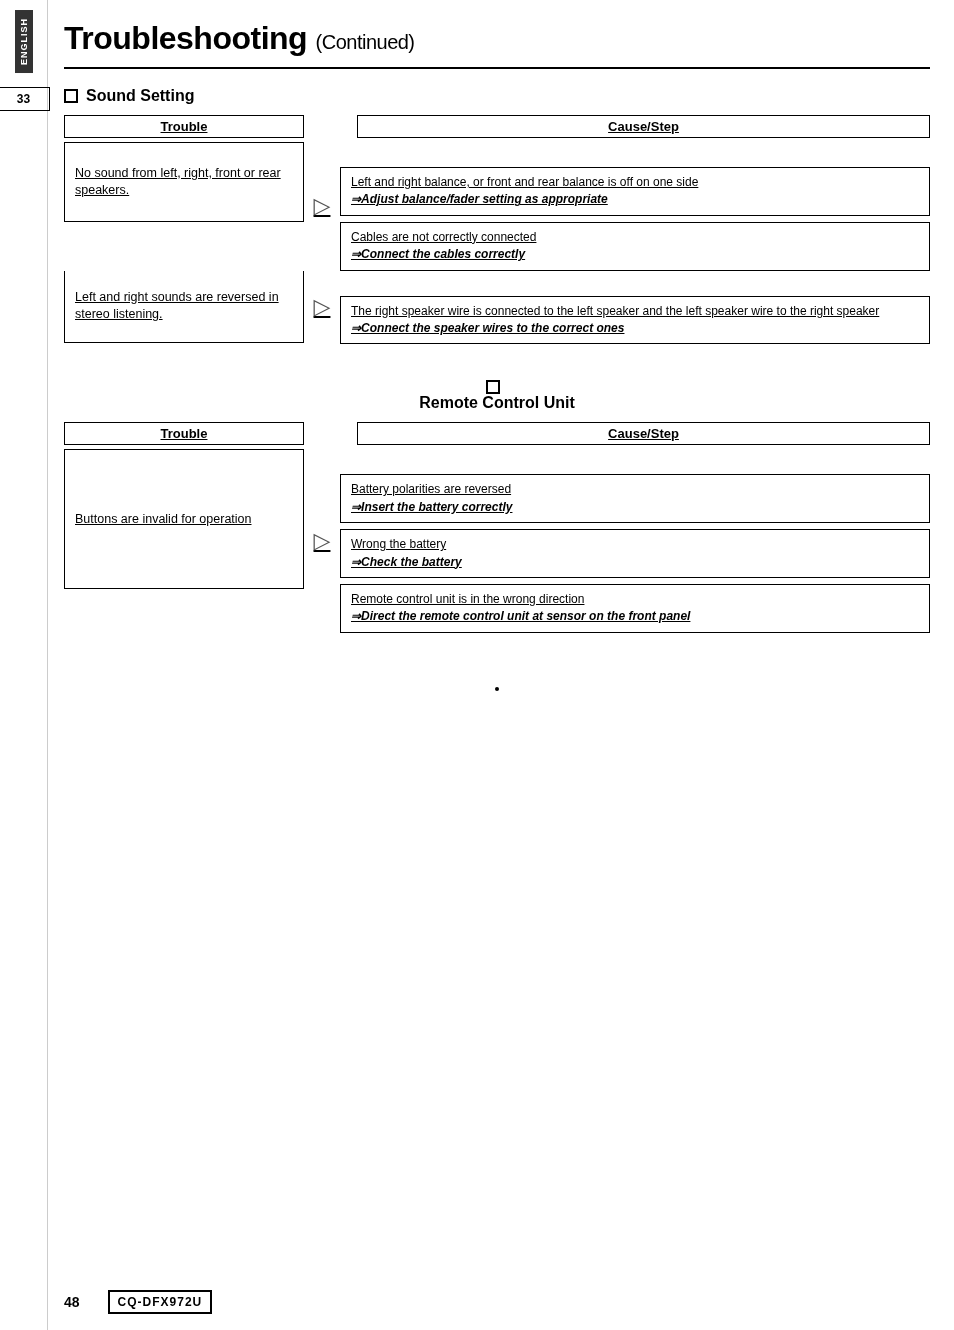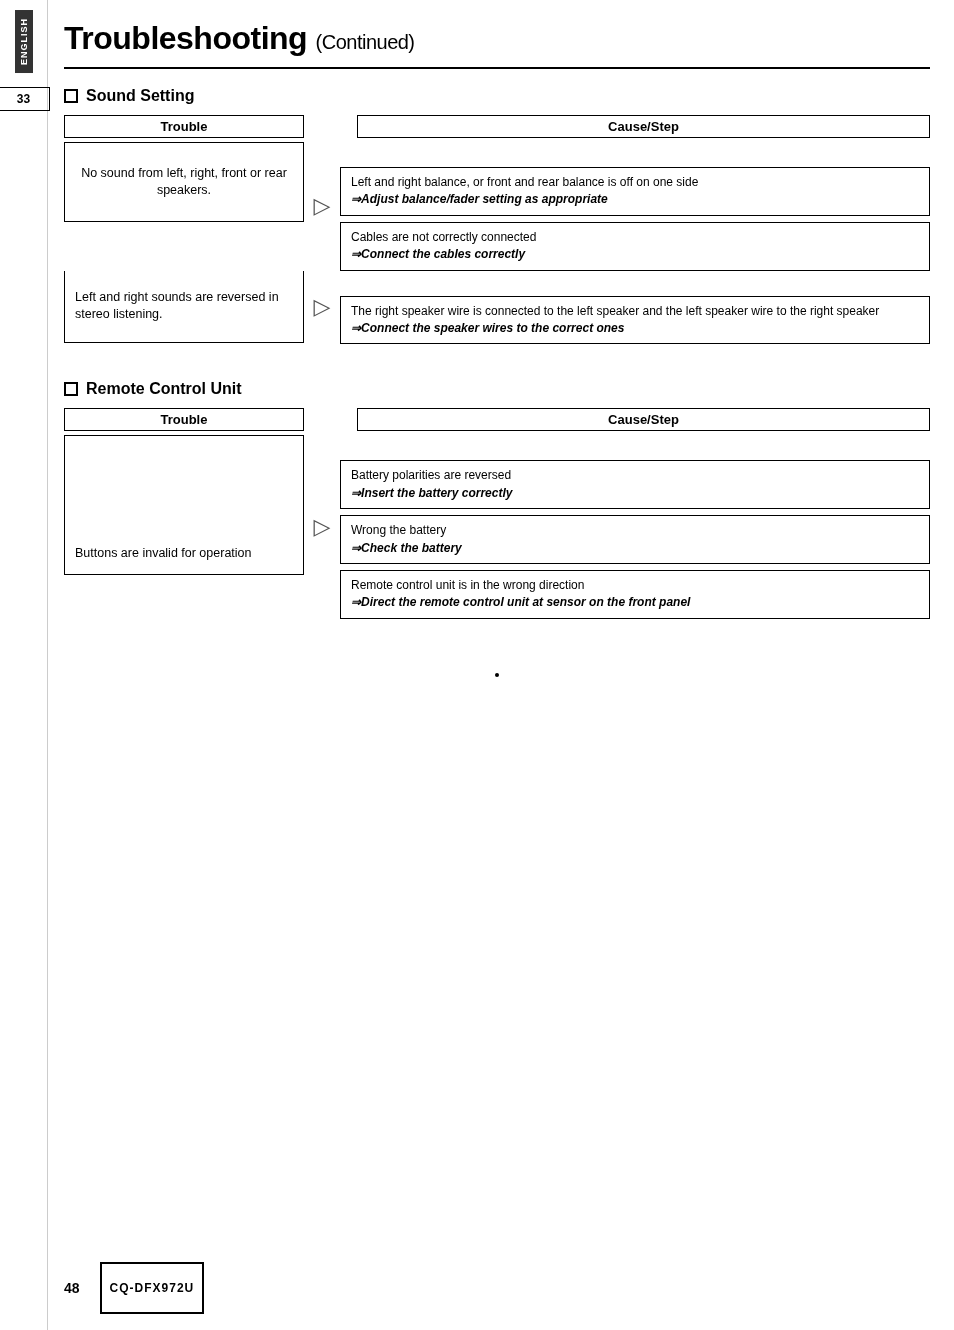--- a/index.html
+++ b/index.html
@@ -97,20 +97,21 @@
       margin-right: 8px;
       flex-shrink: 0;
     }
 
     
     .trouble-table {
       display: flex;
       width: 100%;
       margin-bottom: 30px;
       flex-direction: column;
+      text-decoration: underline;
     }
 
     .table-header-row {
       display: flex;
       margin-bottom: 4px;
     }
 
     .trouble-col-header {
       width: 240px;
       flex-shrink: 0;
@@ -189,48 +190,48 @@
       flex: 1;
       display: flex;
       flex-direction: column;
       gap: 3px;
       margin-top: 25px;
     }
 
     
     .trouble-cell-large {
       border: 1.5px solid #000;
-      padding: 12px 10px;
+      padding: 0 10px;
       font-size: 12.5px;
       line-height: 1.5;
       min-height: 140px;
       display: flex;
-      align-items: flex-end;
+      align-items: center;
     }
 
     
     .page-footer {
       position: absolute;
       bottom: 16px;
       left: 48px;
       right: 0;
       display: flex;
       align-items: center;
       padding: 0 16px;
     }
 
     .footer-page-num {
       font-size: 14px;
       font-weight: bold;
-      margin-right: 20px;
+      margin-right: 28px;
     }
 
     .footer-model {
       border: 2px solid #000;
-      padding: 17px 8px;
+      padding: 3px 8px;
       font-size: 12px;
       font-weight: bold;
       letter-spacing: 1px;
     }
 
     .dot {
       width: 4px;
       height: 4px;
       background: #000;
       border-radius: 50%;
@@ -263,21 +264,21 @@
 
     <div class="trouble-table">
 
       <div class="table-header-row">
         <div class="trouble-col-header">Trouble</div>
         <div style="width:36px; flex-shrink:0;"></div>
         <div class="cause-col-header">Cause/Step</div>
       </div>
 
       <div class="table-row-group" style="margin-bottom:0;">
-        <div style="width:240px; flex-shrink:0;text-align:center;">
+        <div style="width:240px; flex-shrink:0;">
           <div class="trouble-cell" style="min-height:80px; display:flex; align-items:center;">
             <span>No sound from left, right, front or rear speakers.</span>
           </div>
         </div>
         <div class="arrow-col" style="justify-content:center;">
           <div class="arrow-group">
             <span class="arrow-icon">▷</span>
           </div>
         </div>
         <div class="cause-group">
@@ -305,21 +306,21 @@
         </div>
         <div class="cause-group">
           <div class="cause-cell">
             <span>The right speaker wire is connected to the left speaker and the left speaker wire to the right speaker</span><br>
             <span class="cause-step">⇒Connect the speaker wires to the correct ones</span>
           </div>
         </div>
       </div>
     </div>
 
-    <div class="section-header" style="margin-top:16px;">
+    <div class="section-header" style="margin-top:16px;flex-direction:column;">
       <div class="section-checkbox"></div>
       <span>Remote Control Unit</span>
     </div>
 
     <div class="trouble-table">
 
       <div class="table-header-row">
         <div class="trouble-col-header">Trouble</div>
         <div style="width:36px; flex-shrink:0;"></div>
         <div class="cause-col-header">Cause/Step</div>

